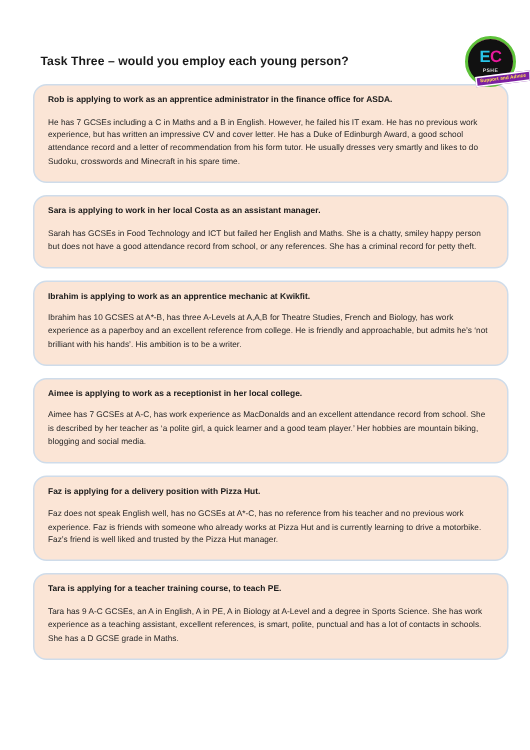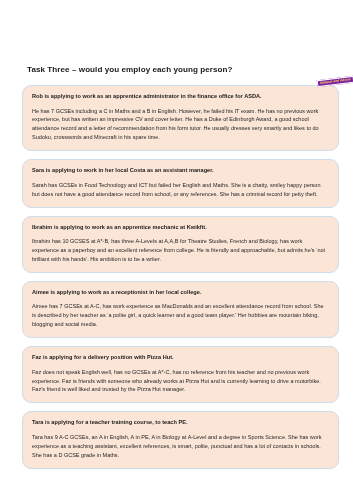--- a/index.html
+++ b/index.html
@@ -20,21 +20,20 @@
     width: 353px;
     height: 500px;
     box-sizing: border-box;
     padding: 0;
   }
 
   
   .header {
     position: relative;
     height: 56px;
-    margin-top: 29px;
   }
 
   .page-title {
     position: absolute;
     left: 27px;
     top: 36px;
     font-size: 8.1px;
     font-weight: bold;
     color: #1a1a1a;
     letter-spacing: 0.05px;
@@ -148,20 +147,24 @@
 </style>
 </head>
 <body>
 
 <div class="page">
 
   <div class="header">
     <div class="page-title">Task Three – would you employ each young person?</div>
 
     <div class="logo">
+      <div class="logo-ring">
+        <div class="logo-ec"><span class="logo-e">E</span><span class="logo-c">C</span></div>
+        <div class="logo-sub">PSHE</div>
+      </div>
       <div class="logo-banner">Support and Advice</div>
     </div>
   </div>
 
   <div class="cards">
 
     <div class="card">
       <p class="card-title">Rob is applying to work as an apprentice administrator in the finance office for ASDA.</p>
       <p class="card-body">He has 7 GCSEs including a C in Maths and a B in English. However, he failed his IT exam. He has no previous work experience, but has written an impressive CV and cover letter. He has a Duke of Edinburgh Award, a good school attendance record and a letter of recommendation from his form tutor. He usually dresses very smartly and likes to do Sudoku, crosswords and Minecraft in his spare time.</p>
     </div>

